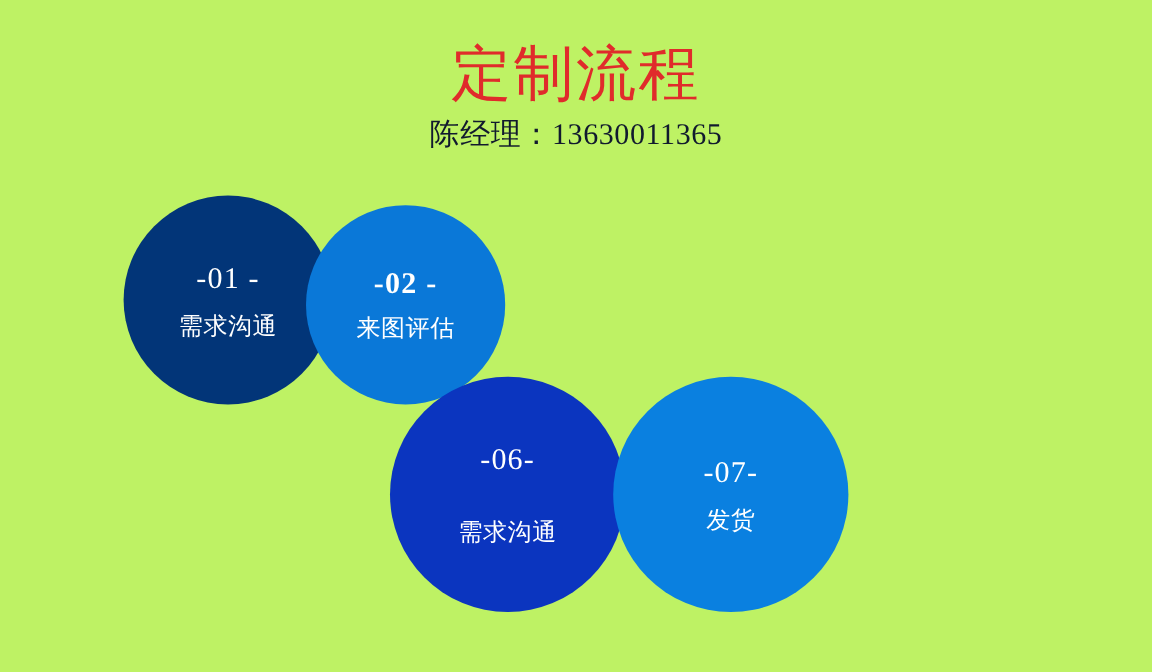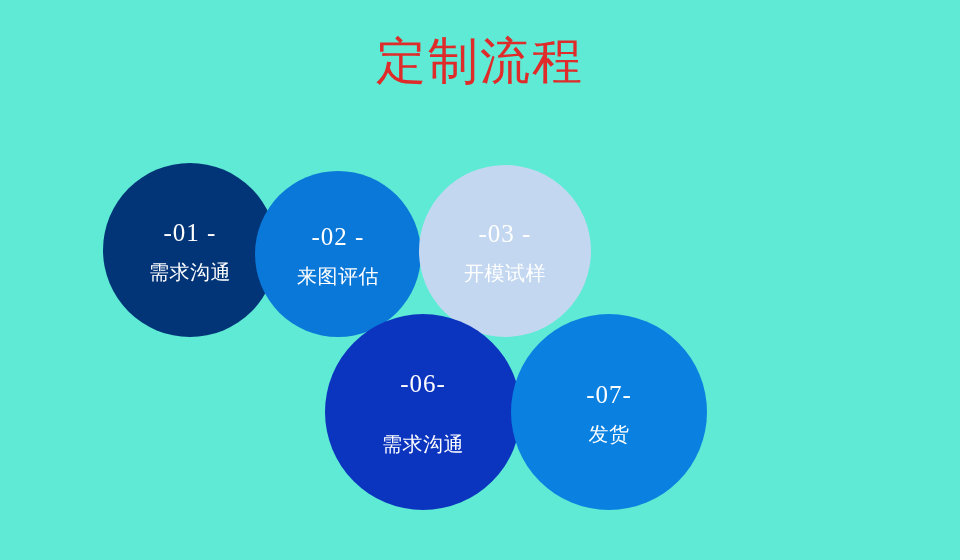--- a/index.html
+++ b/index.html
@@ -82,38 +82,35 @@
     line-height: 22px;
     font-weight: 400;
     letter-spacing: 0.5px;
     margin-top: 13px;
     white-space: nowrap;
   }
 </style>
 </head>
 <body>
 
-<div id="slide" style="background: #5eead4;">
+<div id="slide" style="background: #bef264;">
 
   <div class="header">
     <div class="title" style="color: rgb(224, 43, 43);">定制流程</div>
+    <div class="subtitle" style="color: rgb(17, 26, 46);">陈经理：13630011365</div>
   </div>
 
   <div class="diagram" style="background: transparent; padding-left: 10px;">
       <div class="node" style="left: 103px; top: 163px; width: 174px; height: 174px; background: rgb(2, 53, 120); z-index: 10;">
         <div class="node-num" style="color: rgb(255, 255, 255);">-01 -</div>
         <div class="node-label" style="color: rgb(255, 255, 255);">需求沟通</div>
       </div>
       <div class="node" style="left: 255px; top: 171px; width: 166px; height: 166px; background: rgb(10, 120, 216); z-index: 11;">
-        <div class="node-num" style="color: rgb(255, 255, 255);">-02 -</div>
-        <div class="node-label" style="color: rgb(255, 255, 255);">来图评估</div>
-      </div>
-      <div class="node" style="left: 419px; top: 165px; width: 172px; height: 172px; background: rgb(195, 216, 240); z-index: 12;">
-        <div class="node-num" style="color: rgb(255, 255, 255);">-03 -</div>
-        <div class="node-label" style="color: rgb(255, 255, 255);">开模试样</div>
+        <div class="node-num" style="color: rgb(255, 255, 255); font-weight: bold;">-02 -</div>
+        <div class="node-label" style="color: rgb(255, 255, 255); font-family: Liberation Mono, monospace;">来图评估</div>
       </div>
       <div class="node" style="left: 325px; top: 314px; width: 196px; height: 196px; background: rgb(11, 53, 191); z-index: 15; gap: 21px;">
         <div class="node-num" style="color: rgb(255, 255, 255);">-06-</div>
         <div class="node-label" style="color: rgb(255, 255, 255);">需求沟通</div>
       </div>
       <div class="node" style="left: 511px; top: 314px; width: 196px; height: 196px; background: rgb(10, 128, 224); z-index: 16;">
         <div class="node-num" style="color: rgb(255, 255, 255);">-07-</div>
         <div class="node-label" style="color: rgb(255, 255, 255);">发货</div>
       </div>
     </div>

